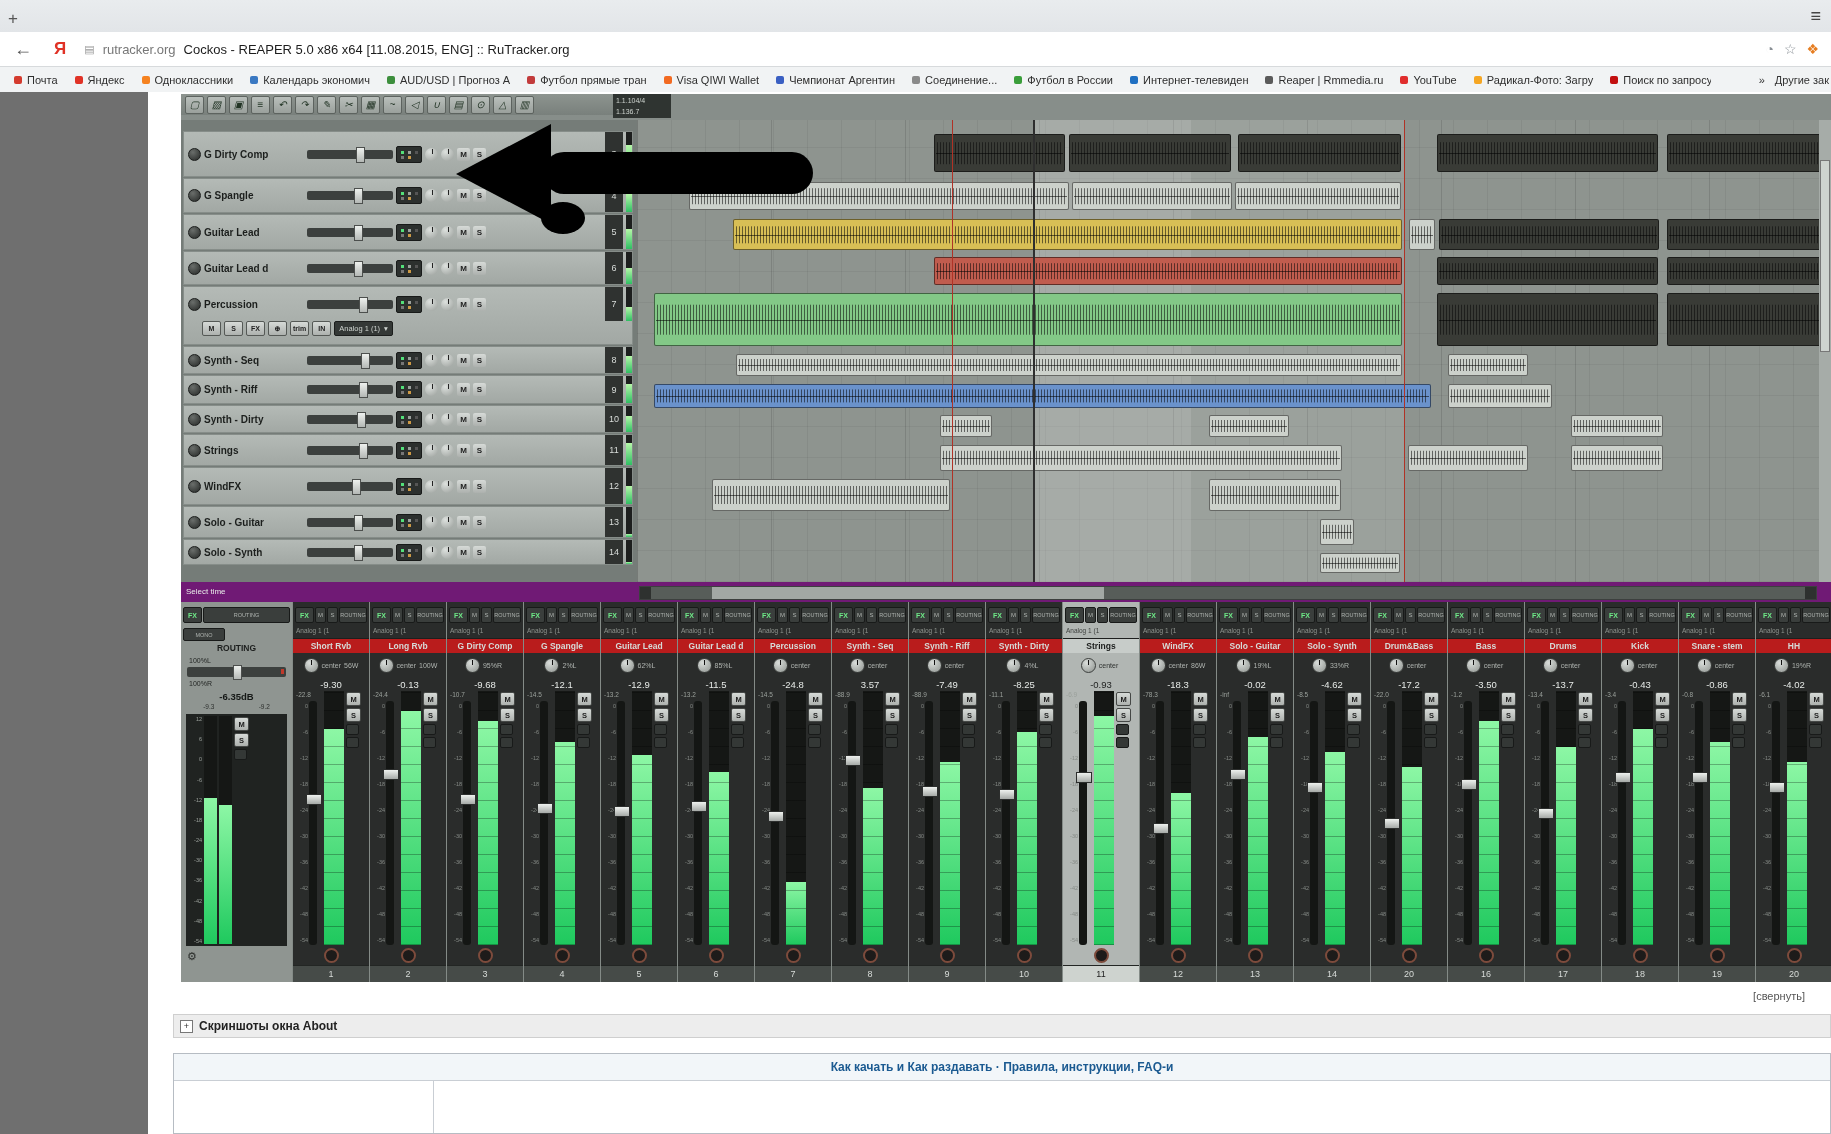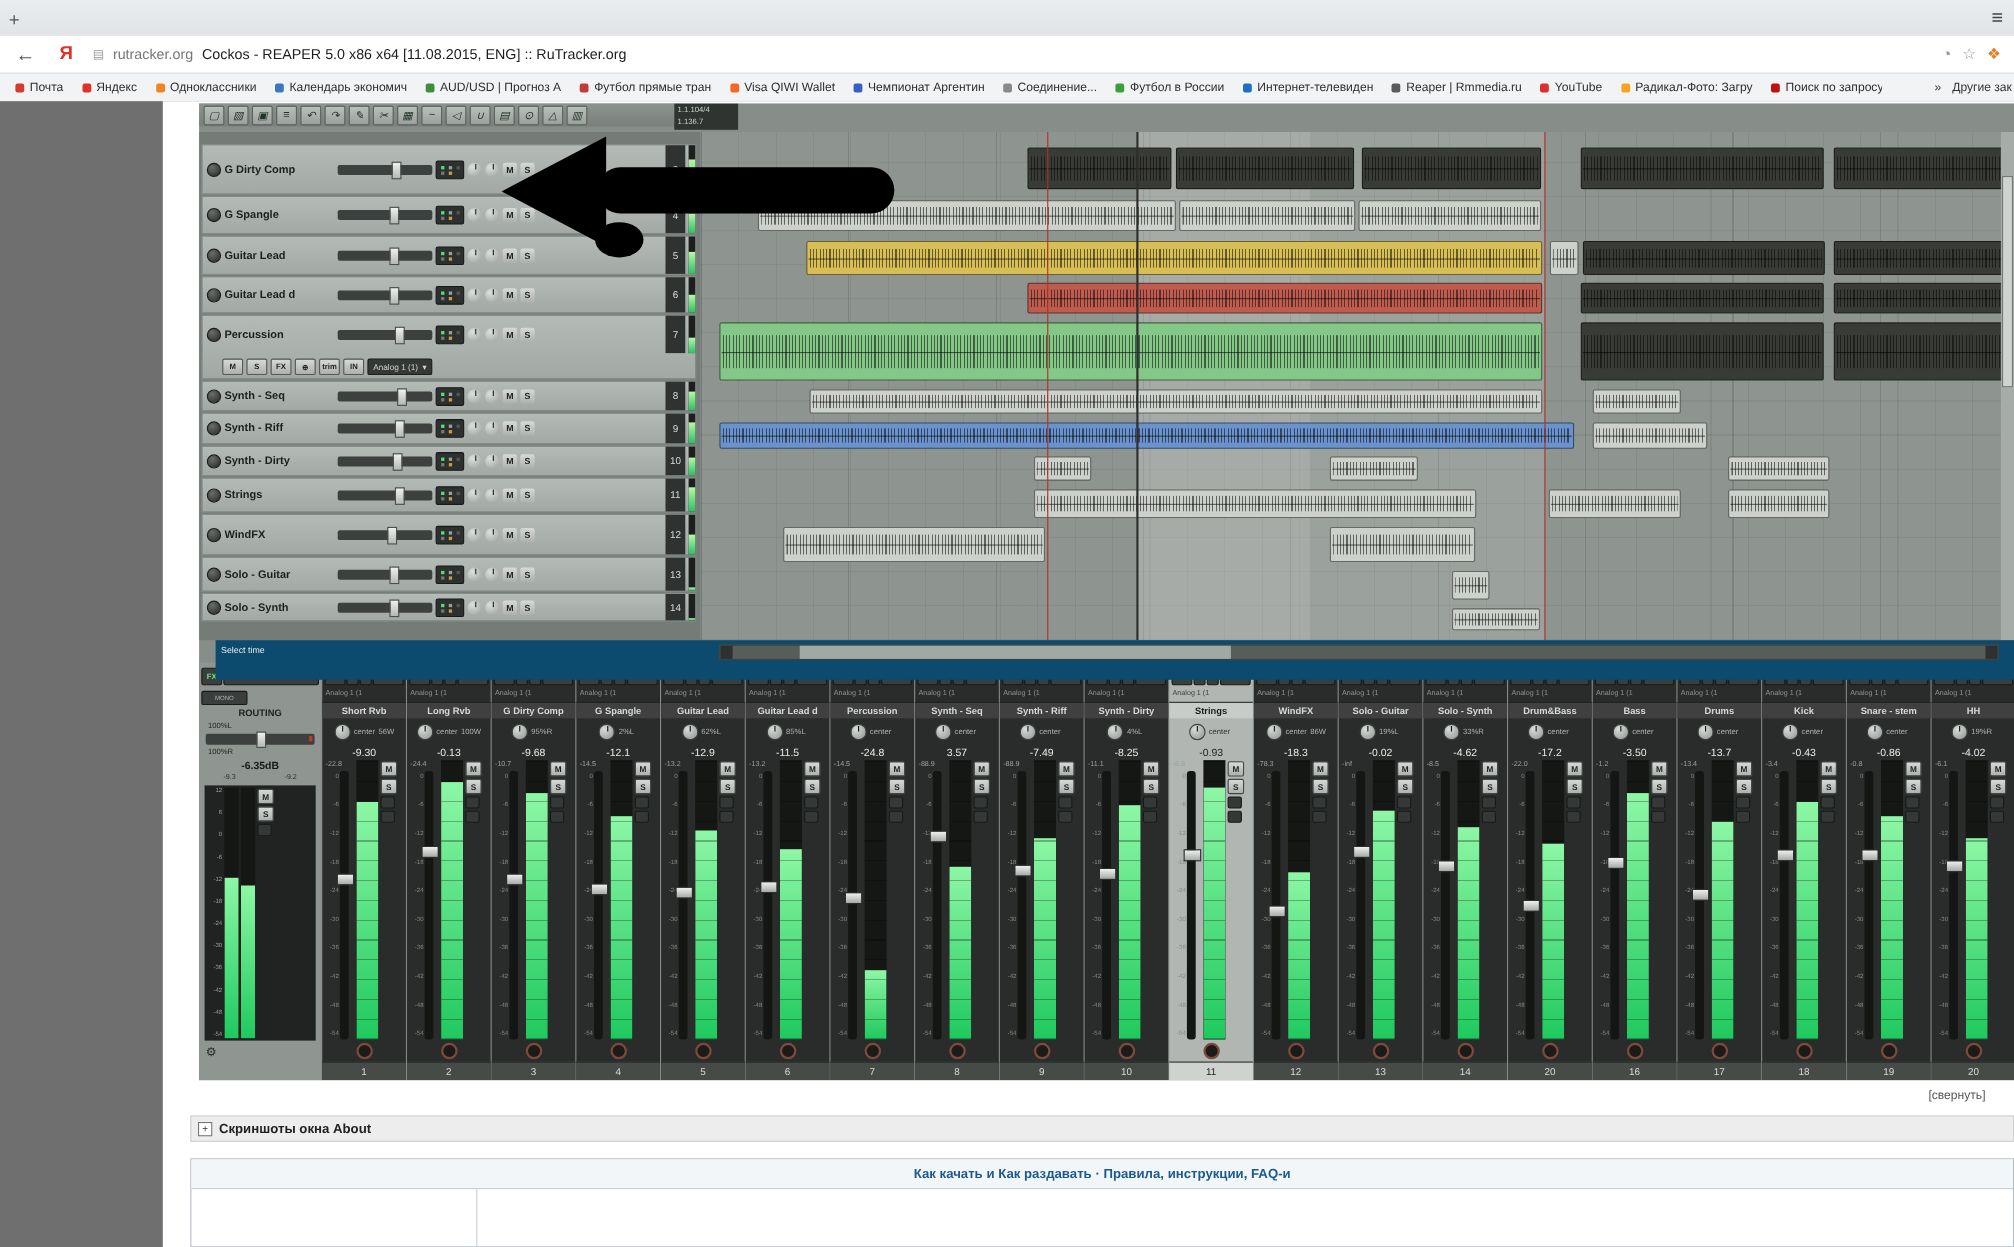--- a/index.html
+++ b/index.html
@@ -48,21 +48,21 @@
   .hslider{width:86px;height:9px;background:#3c403e;border-radius:2px;position:relative;flex:0 0 86px}
   .hhandle{position:absolute;top:-3px;width:7px;height:14px;background:linear-gradient(#eef1ee,#b4b8b5);border:1px solid #4c4f4d}
   .iobox{width:24px;height:15px;background:#2c302e;border:1px solid #181a19;border-radius:2px;position:relative}
   .iobox::before{content:"";position:absolute;left:4px;top:4px;width:3px;height:3px;background:#53e07a;box-shadow:7px 0 0 #9aa09c,14px 0 0 #555,7px 5px 0 #c94,0 5px 0 #777}
   .knob{width:13px;height:13px;border-radius:50%;background:radial-gradient(circle at 35% 30%,#dde1de,#989d99);border:1px solid #46494 7;position:relative;flex:0 0 13px}
   .knob::after{content:"";position:absolute;left:50%;top:1px;width:1px;height:5px;background:#222}
   .tbtn{width:13px;height:13px;background:linear-gradient(#d6dad7,#adb1ae);border:1px solid #55595 6;border-radius:2px;font-size:8px;font-weight:bold;color:#222;display:flex;align-items:center;justify-content:center}
   .tnum{margin-left:auto;width:18px;align-self:stretch;background:#2f3230;color:#d9ddda;font-size:9px;display:flex;align-items:center;justify-content:center}
   .tmeter{width:6px;align-self:stretch;background:#1d1f1e;position:relative}
   .tmeter i{position:absolute;bottom:0;left:0;right:0;background:linear-gradient(#b7f7a9,#2fbf63)}
-  .trow-extra{height:20px;display:none;align-items:flex-end;gap:3px;padding:0 4px 3px 18px}
+  .trow-extra{height:20px;display:none;align-items:flex-start;gap:3px;padding:0 4px 3px 18px}
   .trow.exp-1 .trow-extra{display:flex}
   .xbtn{height:13px;min-width:13px;padding:0 2px;background:linear-gradient(#d6dad7,#adb1ae);border:1px solid #555956;border-radius:2px;font-size:7px;font-weight:bold;color:#222;display:flex;align-items:center;justify-content:center}
   .inlabel{height:13px;padding:0 4px;background:#343836;border:1px solid #1b1d1c;border-radius:2px;color:#cfd4d0;font-size:7.5px;display:flex;align-items:center;gap:4px}
   
   .arrange{position:absolute;left:456px;top:26px;right:0;height:462px;background:#8e948f;overflow:hidden;background-image:repeating-linear-gradient(0deg,rgba(0,0,0,.05) 0 1px,transparent 1px 31px),repeating-linear-gradient(90deg,rgba(0,0,0,.12) 0 1px,transparent 1px 134px),repeating-linear-gradient(90deg,rgba(0,0,0,.06) 0 1px,transparent 1px 34px)}
   .band{position:absolute;top:0;height:100%;z-index:1}
   .band-b1{background:rgba(255,255,255,.22)}
   .band-b2{background:rgba(255,255,255,.12)}
   .aitem{position:absolute;border:1px solid rgba(0,0,0,.5);border-radius:2px;box-sizing:border-box;z-index:3}
   .aitem::before{content:"";position:absolute;left:2px;right:2px;top:50%;height:60%;transform:translateY(-50%);background:repeating-linear-gradient(90deg,rgba(8,8,8,.55) 0 1px,rgba(8,8,8,0) 1px 3px)}
@@ -73,38 +73,38 @@
   .c-red{background:#c05c4e}
   .c-green{background:#83c887}
   .c-blue{background:#6a92cc}
   .cursor{position:absolute;top:0;height:100%;z-index:6}
   .cur-red{width:1px;background:#b03226}
   .cur-edit{width:2px;background:#2e2e2e}
   .vscroll{position:absolute;right:0;top:26px;width:12px;height:462px;background:#a6aca8;z-index:7}
   .vscroll i{position:absolute;left:1px;right:1px;top:40px;height:190px;background:#ced3cf;border:1px solid #777}
   .arrowsvg{position:absolute;left:270px;top:24px;z-index:40;pointer-events:none}
   
-  .statusbar{position:absolute;left:15px;top:488px;right:0;height:36px;background:#0c4a6e;z-index:8}
+  .statusbar{position:absolute;left:0;top:488px;right:0;height:20px;background:#701a75;z-index:8}
   .seltime{position:absolute;left:5px;top:5px;font-size:8px;color:#e8ece9}
   .hscroll{position:absolute;left:458px;right:14px;top:4px;height:12px;background:#575d59;border:1px solid #3c403e}
   .hscroll i{position:absolute;left:72px;width:392px;top:0;height:100%;background:#a2a8a4}
   .hscroll b{position:absolute;top:0;width:11px;height:100%;background:#2e312f}
   .hscroll b.e{right:0}
   
   .mixer{position:absolute;left:0;top:508px;right:0;height:380px;background:#848b87;display:flex;overflow:hidden;padding-top:0}
   .strip{flex:0 0 76px;width:76px;margin-right:1px;background:#2a2c2b;display:flex;flex-direction:column;color:#b7bcb8}
   .strip.master{flex:0 0 111px;width:111px;background:#8f9591;color:#23262 4}
   .shead{height:22px;display:flex;gap:1px;align-items:center;padding:2px 2px 0}
   .sbtn{background:#3a3e3c;border:1px solid #181a19;border-radius:2px;color:#aeb3af;font-size:6px;display:flex;align-items:center;justify-content:center}
   .sbtn.fx{width:17px;height:14px;color:#6ee887;font-weight:bold;font-size:7px}
   .sbtn.tms{width:9px;height:14px}
   .sbtn.rt{flex:1;height:14px;font-size:5.5px;letter-spacing:0}
   .sbtn.mono{width:40px;height:11px;font-size:5.5px}
   .sinput{height:11px;font-size:6.5px;color:#8f948f;padding:1px 3px 0;white-space:nowrap;overflow:hidden;border-bottom:1px solid #1d1f1e}
-  .sname{height:14px;background:#404040;font-size:8.5px;font-weight:bold;color:#d6dad7;display:flex;align-items:center;justify-content:center;white-space:nowrap;overflow:hidden}
+  .sname{height:14px;background:#b91c1c;font-size:8.5px;font-weight:bold;color:#d6dad7;display:flex;align-items:center;justify-content:center;white-space:nowrap;overflow:hidden}
   .spanrow{height:24px;display:flex;align-items:center;justify-content:center;gap:3px;font-size:7px;color:#aeb3af}
   .sknob{width:13px;height:13px;border-radius:50%;background:radial-gradient(circle at 35% 30%,#d9ddda,#8d928e);border:1px solid #3c3f3d;position:relative}
   .sknob::after{content:"";position:absolute;left:50%;top:1px;width:1px;height:5px;background:#111}
   .svol{height:14px;font-size:9.5px;color:#e6eae7;display:flex;align-items:center;justify-content:center}
   .sbody{flex:1;display:flex;gap:2px;padding:0 3px;min-height:0}
   .fcol{width:26px;display:flex;flex-direction:column}
   .speak{height:10px;font-size:6.5px;color:#9aa09b;white-space:nowrap}
   .frow{flex:1;display:flex;gap:1px;min-height:0}
   .scale{width:12px;display:flex;flex-direction:column;justify-content:space-between;font-size:5.5px;color:#858a86;text-align:right;padding:2px 0}
   .ftrack{width:8px;flex:0 0 8px;background:#141614;border-radius:3px;position:relative}

